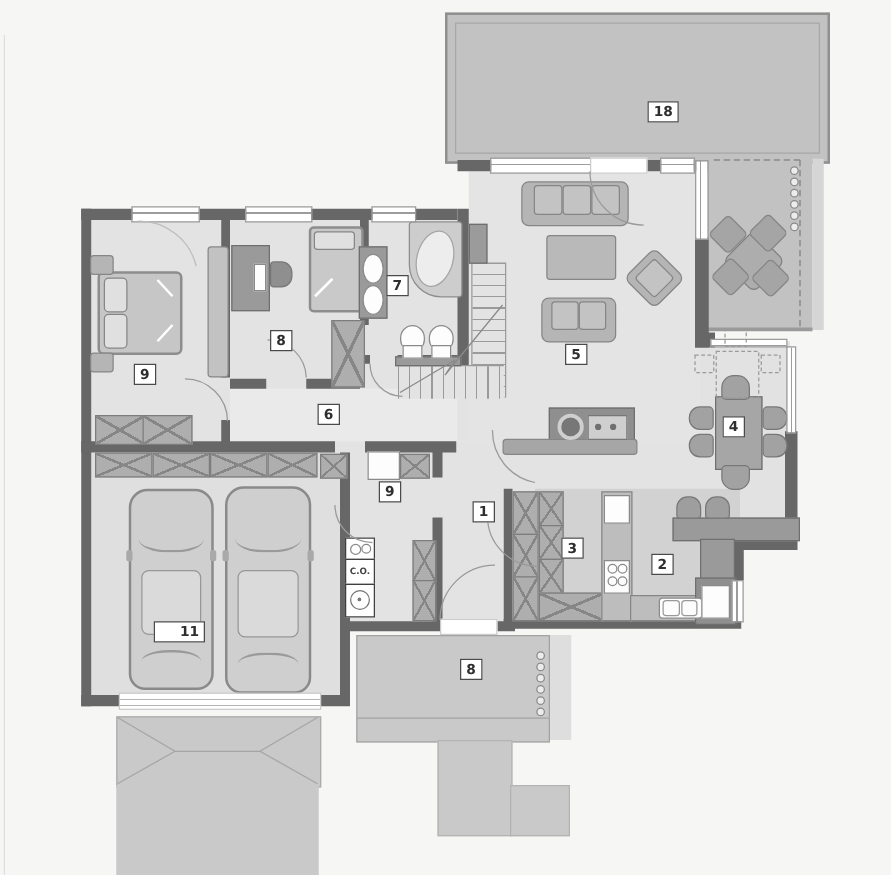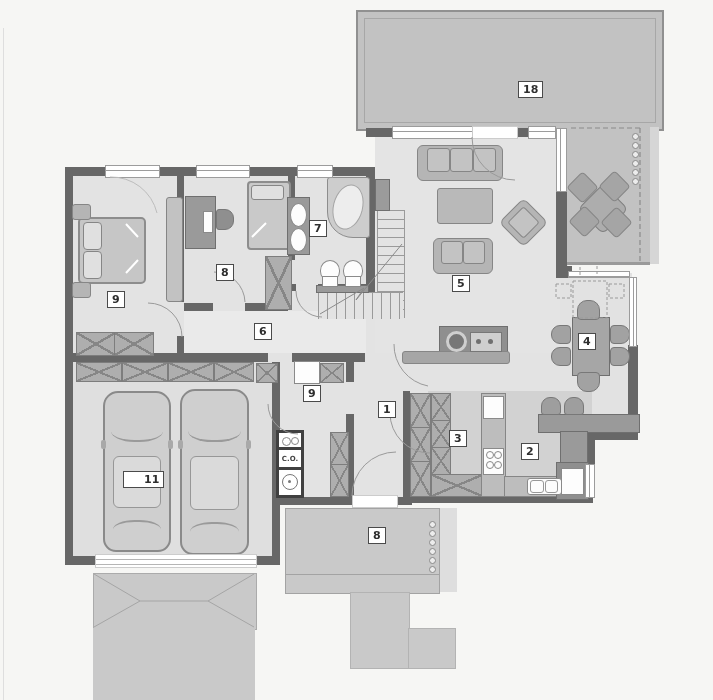--- a/index.html
+++ b/index.html
@@ -29,21 +29,21 @@
   .car .rw{position:absolute;left:8px;right:8px;bottom:6%;height:12%;border-top:2px solid #9a9a9a;border-radius:45% 45% 0 0;}
   .car .ml{position:absolute;left:-4px;top:30%;width:5px;height:9px;background:#a9a9a9;border-radius:2px;}
   .car .mr{position:absolute;right:-4px;top:30%;width:5px;height:9px;background:#a9a9a9;border-radius:2px;}
   .stairsV{position:absolute;z-index:18;background:#e3e3e3;border-left:1px solid #9a9a9a;border-right:1px solid #9a9a9a;
         background-image:repeating-linear-gradient(180deg,#9a9a9a 0 1px,transparent 1px 9px);}
   .stairsH{position:absolute;z-index:18;background:#e3e3e3;border-top:1px solid #9a9a9a;
         background-image:repeating-linear-gradient(90deg,#9a9a9a 0 1px,transparent 1px 9px);}
   .wm1{position:absolute;z-index:50;font-weight:bold;font-size:27px;letter-spacing:1px;color:rgba(224,175,148,0.65);}
   .wm2{position:absolute;z-index:50;font-weight:bold;font-size:24px;letter-spacing:4px;color:rgba(184,184,184,0.6);}
   svg.ov{position:absolute;left:0;top:0;z-index:30;pointer-events:none;}
-  .co{position:absolute;z-index:22;background:#fff;border:3px solid #404040;font-size:7px;font-weight:bold;color:#444;text-align:center;}
+  .co{position:absolute;z-index:22;background:#fff;border:1px solid #404040;font-size:7px;font-weight:bold;color:#444;text-align:center;}
 </style>
 </head>
 <body>
 
 <div id="plan">
 
   <div class="abs" style="left:3px;top:28px;width:1px;height:672px;background:#dedede;z-index:1;"></div>
 
   <div class="f" style="left:356px;top:10px;width:304px;height:117px;background:#c2c2c2;border:2px solid #909090;z-index:3;"></div>
   <div class="f" style="left:364px;top:18px;width:290px;height:103px;border:1px solid #a7a7a7;z-index:4;"></div>
@@ -277,18 +277,18 @@
   <div class="lbl" style="left:378px;top:401px;">1</div>
   <div class="lbl" style="left:521px;top:443px;">2</div>
   <div class="lbl" style="left:449px;top:430px;">3</div>
   <div class="lbl" style="left:578px;top:333px;">4</div>
   <div class="lbl" style="left:452px;top:275px;">5</div>
   <div class="lbl" style="left:254px;top:323px;">6</div>
   <div class="lbl" style="left:309px;top:220px;">7</div>
   <div class="lbl" style="left:216px;top:264px;">8</div>
   <div class="lbl" style="left:107px;top:291px;">9</div>
   <div class="lbl" style="left:303px;top:385px;">9</div>
-  <div class="lbl" style="left:123px;top:471px;padding-left:20px;">11</div>
+  <div class="lbl" style="left:123px;top:497px;padding-left:20px;">11</div>
   <div class="lbl" style="left:368px;top:527px;">8</div>
   <div class="lbl" style="left:518px;top:81px;">18</div>
 
 
 </div>
 
 </body></html>

